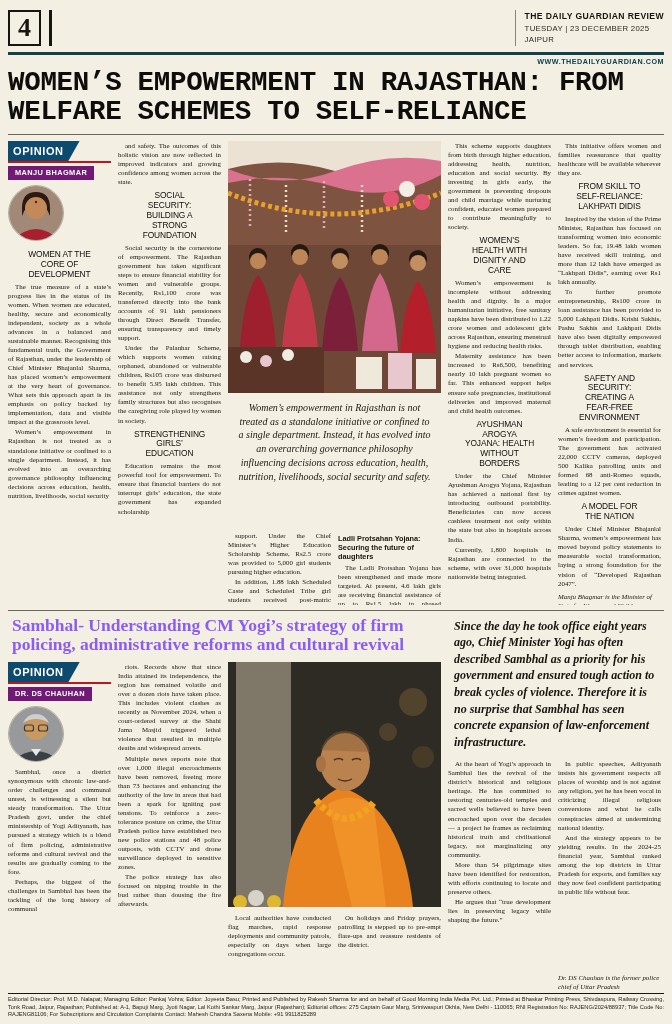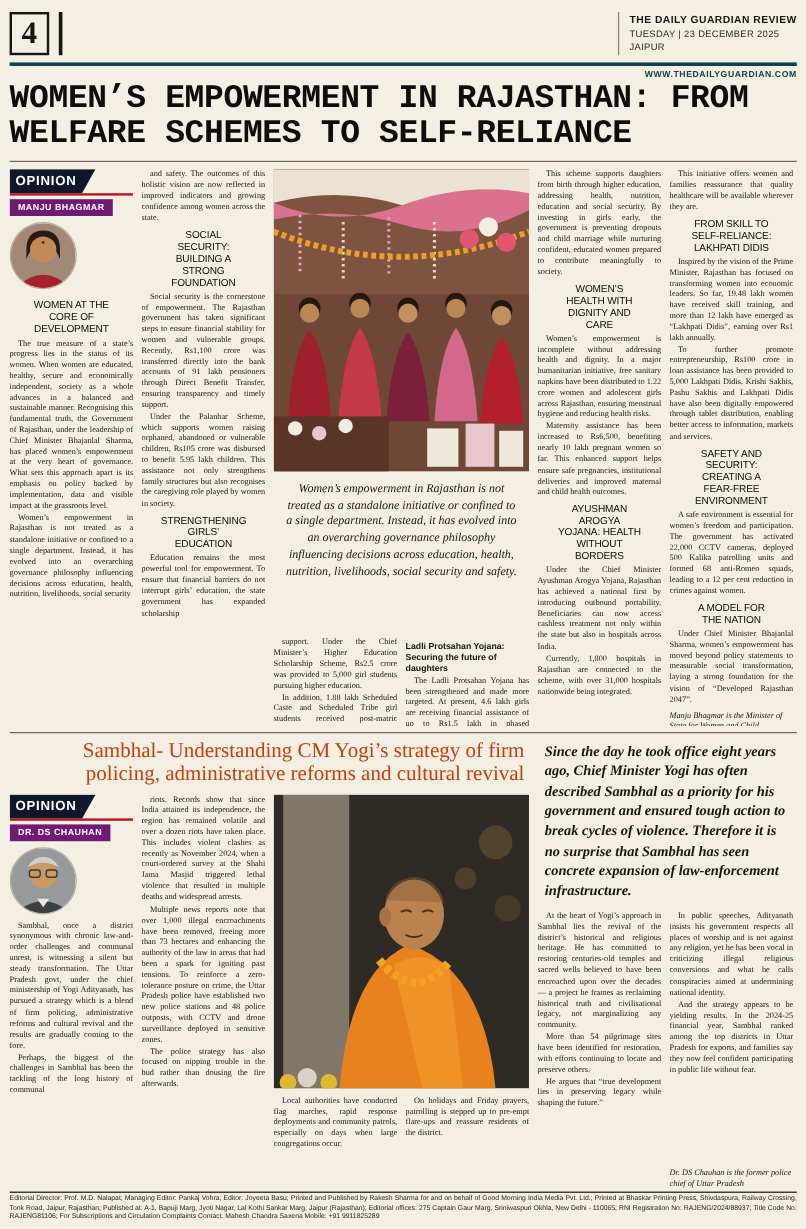--- a/index.html
+++ b/index.html
@@ -24,39 +24,39 @@
   .a1-body{display:flex;gap:7px;height:464px;margin-top:6px}
   .ncol{width:103px;flex:none;display:flex;flex-direction:column;font-size:6.9px;line-height:1.31;text-align:justify;overflow:hidden}
   .dcol{width:213px;flex:none;display:flex;flex-direction:column;overflow:hidden}
   .blocks{display:flex;flex-direction:column;flex:1;min-height:0;overflow:hidden}
   .blk-p{text-indent:7px;margin-bottom:1px}
   .blk-h{font-family:"Liberation Sans",sans-serif;font-weight:400;font-size:8.4px;line-height:1.18;text-align:center;margin:4px 16px 2px;color:#0e0d0b;letter-spacing:-.1px}
   .blk-b{font-family:"Liberation Sans",sans-serif;font-weight:700;font-size:7.3px;line-height:1.25;text-align:left;margin:3px 0 2px}
   .blk-i{font-style:italic;font-size:6.9px;text-align:left;margin-top:auto;padding-top:3px}
 
   .opinion-wrap{border-bottom:2px solid #c0151c;margin-bottom:3px;flex:none}
-  .opinion-tab{display:inline-block;background:#0f172a;color:#fff;font-family:"Liberation Sans",sans-serif;font-weight:700;font-size:11px;letter-spacing:.6px;padding:3px 16px 3px 5px;clip-path:polygon(0 0,100% 0,84% 100%,0 100%)}
+  .opinion-tab{display:inline-block;background:#0c4a6e;color:#fff;font-family:"Liberation Sans",sans-serif;font-weight:700;font-size:11px;letter-spacing:.6px;padding:3px 16px 3px 5px;clip-path:polygon(0 0,100% 0,84% 100%,0 100%)}
   .author-bar{display:inline-block;background:#701a75;color:#fff;font-family:"Liberation Sans",sans-serif;font-weight:700;font-size:7.4px;letter-spacing:.4px;padding:2px 7px;margin:0 0 4px;align-self:flex-start;flex:none}
   .author-photo{width:54px;height:54px;border-radius:50%;overflow:hidden;margin:1px 0 5px;flex:none;border:1px solid #b5ad9c}
   .author-photo svg{width:100%;height:100%;display:block}
 
   .photo{width:100%;display:block;flex:none}
   .photo svg{width:100%;height:100%;display:block}
   .photo1{height:252px}
   .photo2{height:245px}
   .pullquote1{font-style:italic;font-size:10px;line-height:1.38;text-align:center;padding:8px 8px 4px;color:#1a180f;height:132px;box-sizing:border-box;overflow:hidden;flex:none}
   .sub-cols{display:flex;gap:7px;flex:1;min-height:0;overflow:hidden;margin-top:6px}
   .scol{width:103px;flex:none;font-size:6.9px;line-height:1.31;text-align:justify;display:flex;flex-direction:column;overflow:hidden}
 
   .divider{height:1px;background:#6b675c;margin:5px 0 4px;flex:none}
 
   
   .a2{display:flex;gap:7px;height:376px;overflow:hidden}
   .a2-left{width:433px;flex:none;display:flex;flex-direction:column;overflow:hidden}
-  .a2-headline{font-weight:400;font-size:17.5px;line-height:1.12;text-align:right;padding:1px 4px 7px;color:#c2410c}
+  .a2-headline{font-weight:700;font-size:17.5px;line-height:1.12;text-align:left;padding:1px 4px 7px;color:#8b5cf6}
   .a2-left-body{display:flex;gap:7px;flex:1;min-height:0;overflow:hidden}
   .a2-right{width:213px;flex:none;display:flex;flex-direction:column;overflow:hidden}
   .pullquote2{font-style:italic;font-weight:700;font-size:12px;line-height:1.38;text-align:left;padding:3px 2px 9px 6px;color:#17150f;flex:none}
   .a2-right-cols{display:flex;gap:7px;flex:1;min-height:0;overflow:hidden}
 
   
   .footer{margin-top:auto;border-top:1px solid #17150f;padding-top:2px;font-family:"Liberation Sans",sans-serif;font-size:5.7px;line-height:1.32;color:#262420;text-align:justify;flex:none}
 </style>
 </head>
 <body>

